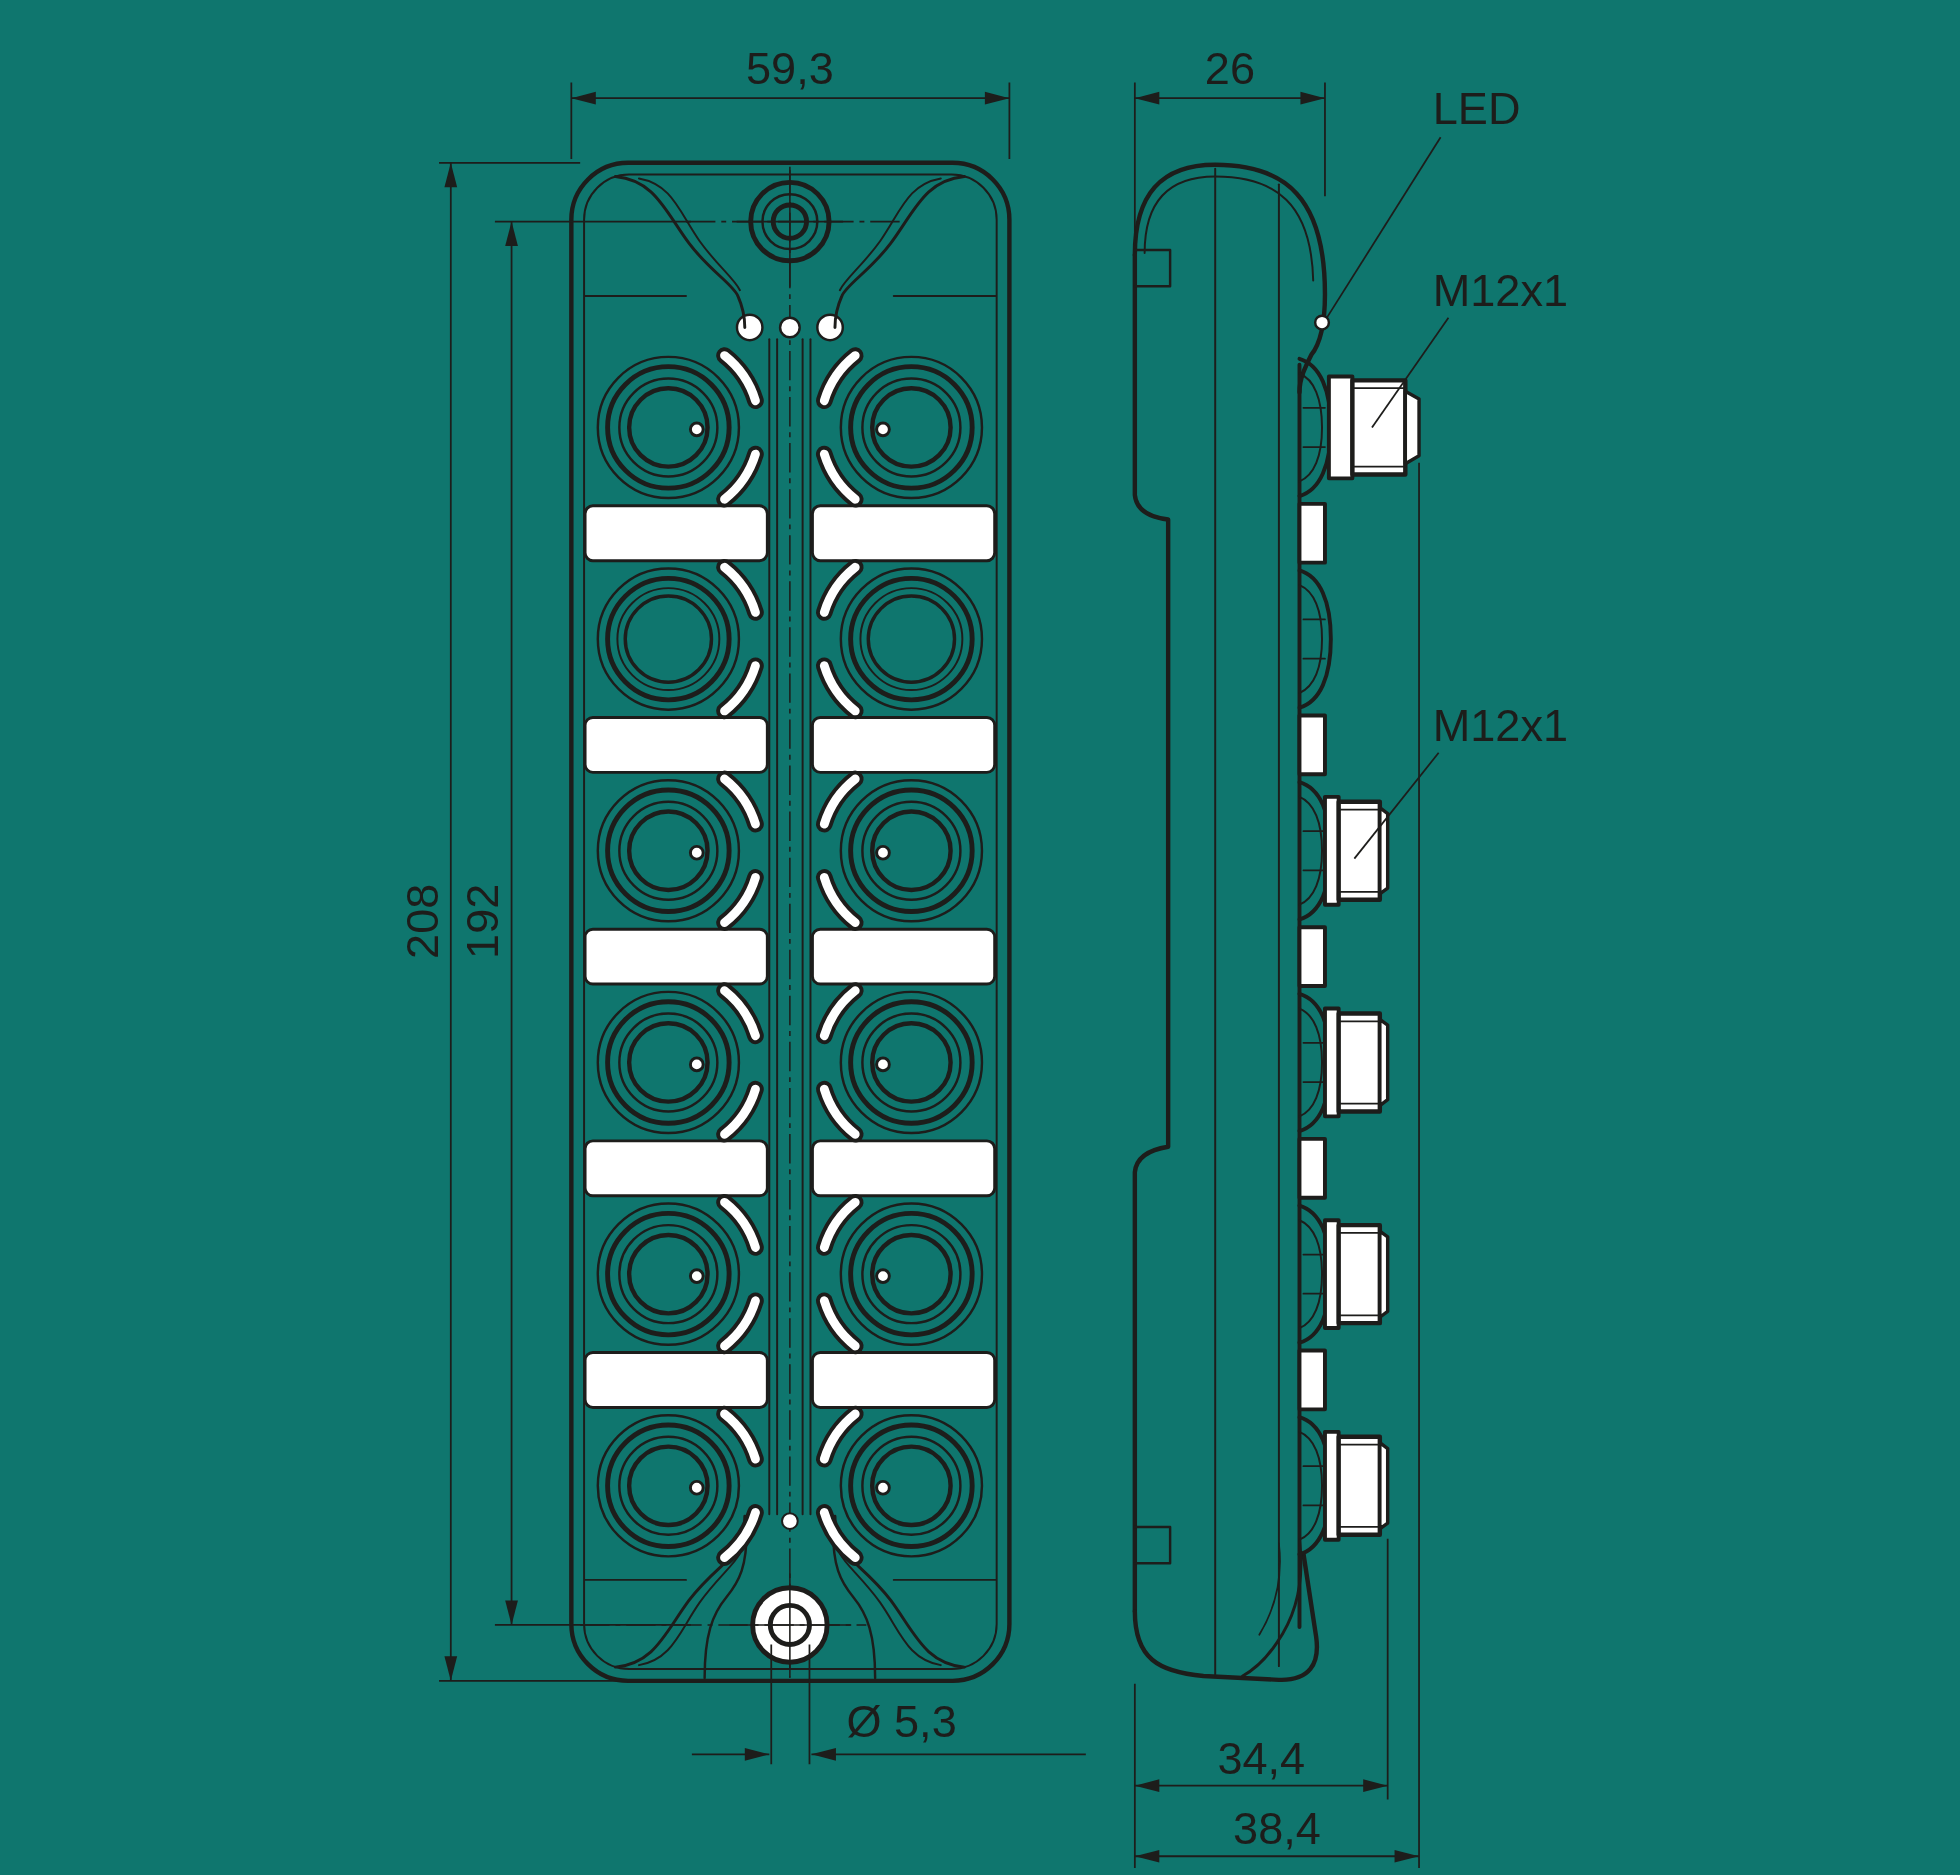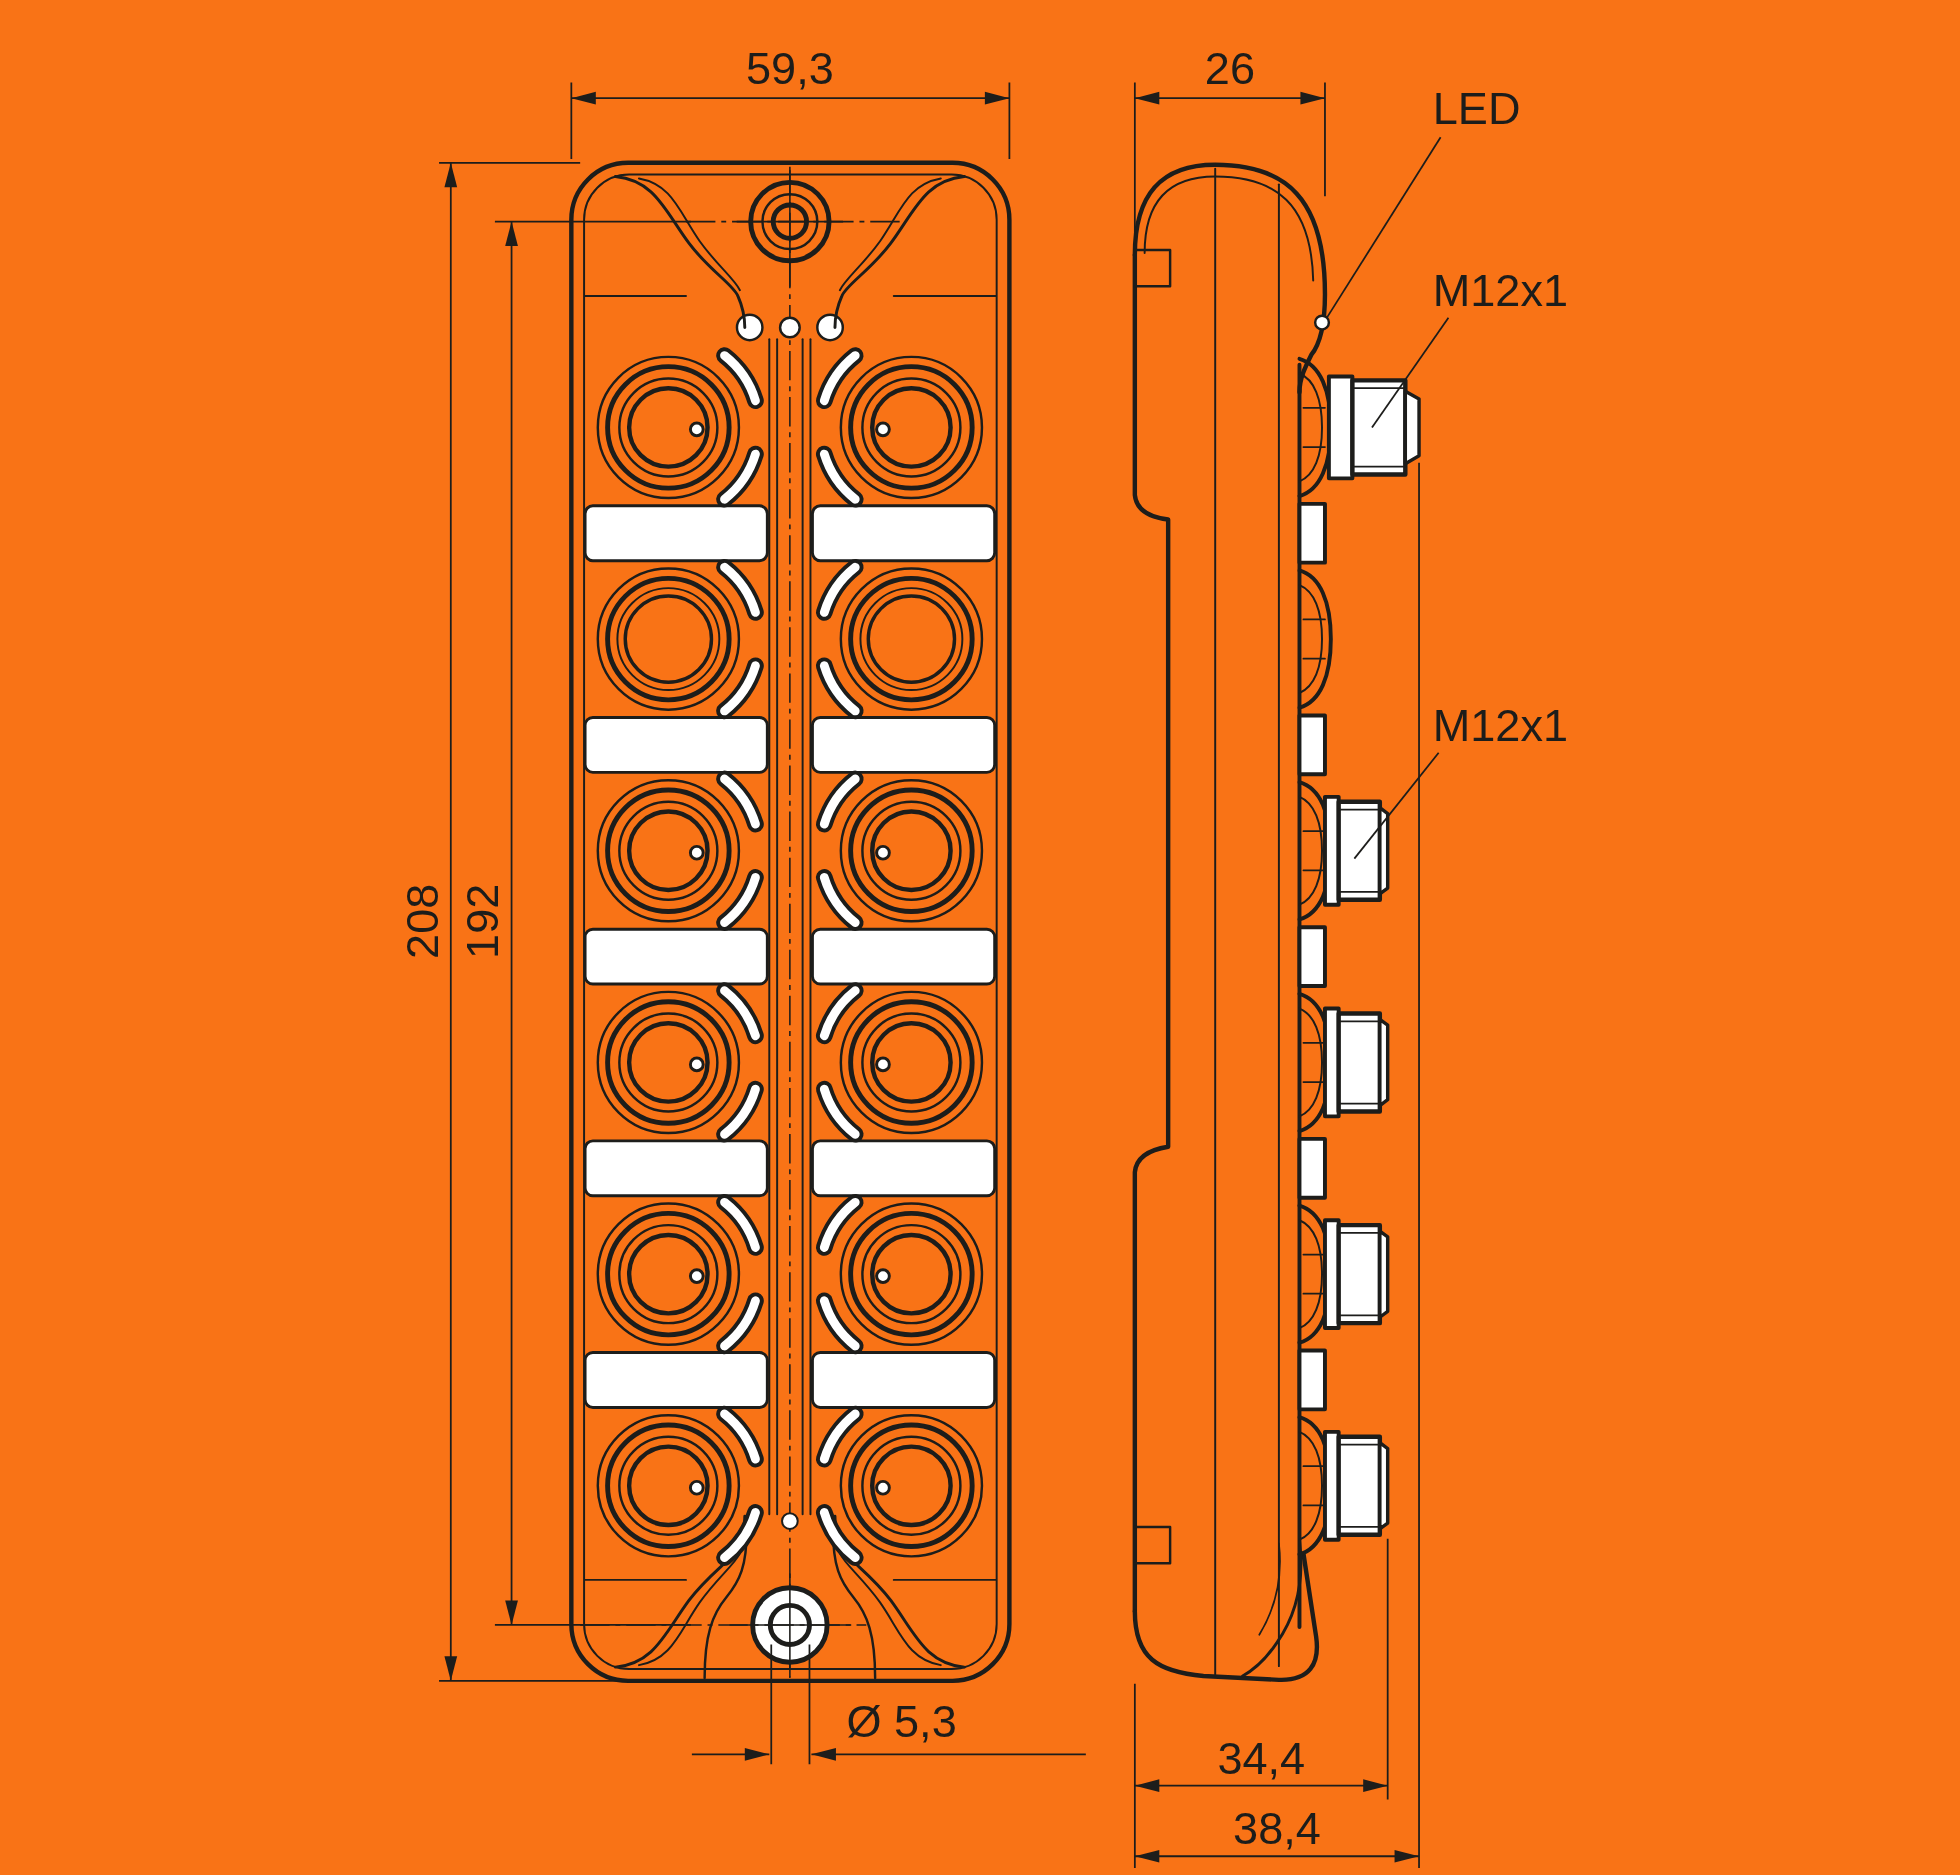--- a/index.html
+++ b/index.html
@@ -1,16 +1,16 @@
 <!DOCTYPE html>
 <html><head>
 <meta charset="utf-8">
 <style>
   html,body{margin:0;padding:0;background:#ffffff;}
-  #stage{width:1960px;height:1875px;background:#f97316;position:relative;overflow:hidden;}
+  #stage{width:1960px;height:1875px;background:#0f766e;position:relative;overflow:hidden;}
   svg{display:block;}
   .ol{stroke:#1d1d1b;fill:none;stroke-linecap:round;stroke-linejoin:round;}
   .w1{stroke-width:1.6;} .w18{stroke-width:1.8;} .w2{stroke-width:2;} .w25{stroke-width:2.5;}
   .w3{stroke-width:3;} .w35{stroke-width:3.5;} .w4{stroke-width:4;} .w45{stroke-width:4.5;} .w5{stroke-width:5;}
   .dim{stroke:#1d1d1b;stroke-width:1.8;fill:none;}
   .cl{stroke:#1d1d1b;stroke-width:1.6;fill:none;stroke-dasharray:30 6 5 6;}
   .wf{fill:#ffffff;}
   .slotb{stroke:#1d1d1b;stroke-width:17;fill:none;stroke-linecap:round;}
   .slotw{stroke:#ffffff;stroke-width:9;fill:none;stroke-linecap:round;}
   text{font-family:"Liberation Sans","DejaVu Sans",sans-serif;font-size:46px;fill:#1d1d1b;}

